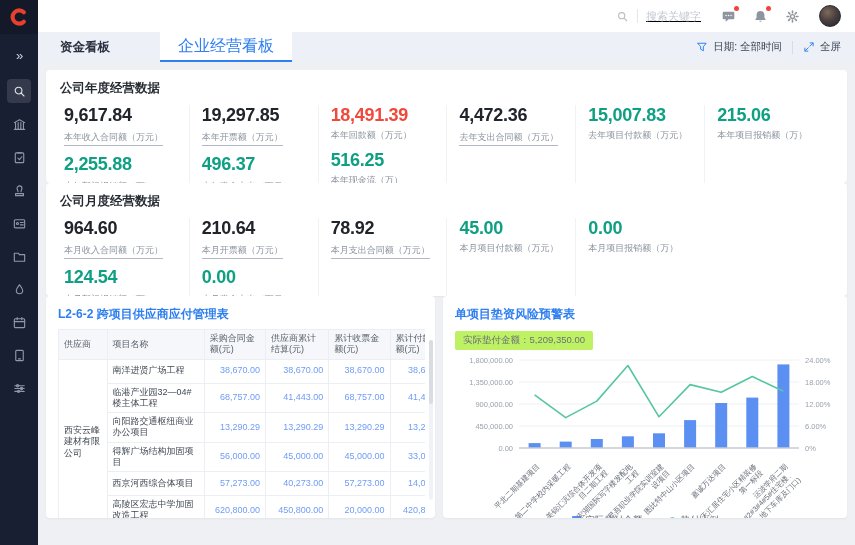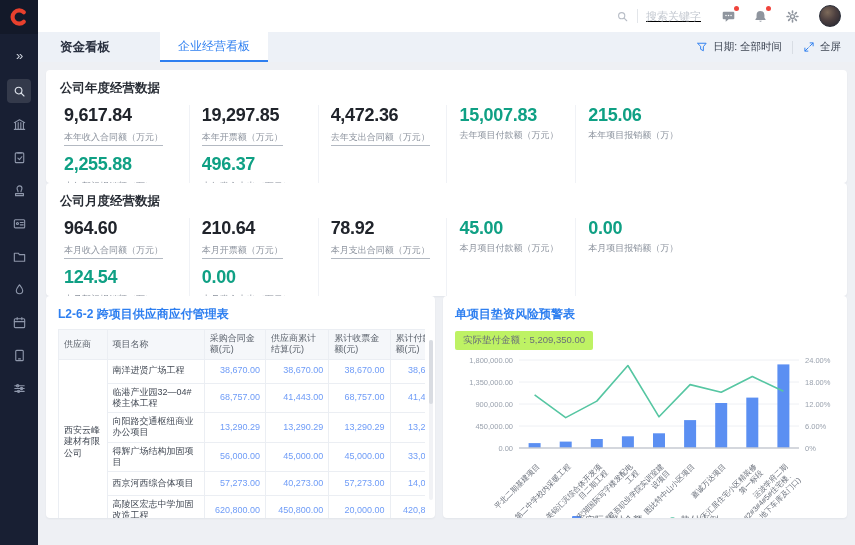--- a/index.html
+++ b/index.html
@@ -26,21 +26,21 @@
   .top-icons { display:flex; align-items:center; gap:14px; }
   .tbi { position:relative; width:18px; height:18px; color:#8f959e; cursor:pointer; display:flex; align-items:center; justify-content:center; }
   .tbi svg { width:15px; height:15px; }
   .tbi .dot { position:absolute; top:-1px; right:-2px; width:5px; height:5px; border-radius:50%; background:#f0443c; }
   .avatar { width:22px; height:22px; border-radius:50%; cursor:pointer;
             background:radial-gradient(circle at 38% 32%, #7d6a5a 0%, #4d4040 45%, #20222c 100%); border:1px solid #2b2e38; }
 
   
   .tabbar { height:30px; background:#edf1f7; display:flex; align-items:stretch; padding-left:10px; }
   .tab-funds { display:flex; align-items:center; padding:4px 12px; font-size:12.5px; font-weight:bold; color:#2a3140; cursor:pointer; }
-  .tab-enterprise { display:flex; align-items:center; margin-left:38px; padding:0 18px; font-size:12px; color:#2e7ff0; background:#fff; border-bottom:2px solid #2e7ff0; cursor:pointer; }
+  .tab-enterprise { display:flex; align-items:center; margin-left:38px; padding:0 18px; font-size:16px; color:#2e7ff0; background:#fff; border-bottom:2px solid #2e7ff0; cursor:pointer; }
   .tab-spacer { flex:1; }
   .tb-right { display:flex; align-items:center; gap:10px; padding-right:14px; }
   .tb-item { display:flex; align-items:center; gap:5px; font-size:10.5px; color:#3e4654; cursor:pointer; }
   .tb-item svg { width:12px; height:12px; stroke:#2e7ff0; fill:none; stroke-width:1.3; stroke-linecap:round; stroke-linejoin:round; }
   .tb-div { width:1px; height:13px; background:#d8dde4; }
 
   
   .content { flex:1; padding:8px; background:#eef0f4; overflow:hidden; }
   .card { background:#fff; border-radius:4px; box-shadow:0 1px 2px rgba(20,30,60,.05); }
   .kpi-card { height:113px; padding:10px 14px 8px; overflow:hidden; }
@@ -224,20 +224,30 @@
       <section class="card kpi-card">
         <h3 class="dark-title">公司年度经营数据</h3>
         <div class="kpi-grid" id="annual-grid">
             <div class="kpi-col">
               <div class="kpi"><div class="kpi-value dark">9,617.84</div><div class="kpi-label u">本年收入合同额（万元）</div></div>
               <div class="kpi"><div class="kpi-value teal">2,255.88</div><div class="kpi-label u">本年部门报销额（万）</div></div>
             </div>
             <div class="kpi-col">
               <div class="kpi"><div class="kpi-value dark">19,297.85</div><div class="kpi-label u">本年开票额（万元）</div></div>
               <div class="kpi"><div class="kpi-value teal">496.37</div><div class="kpi-label u">本年税金支出（万元）</div></div>
+            </div>
+            <div class="kpi-col">
+              <div class="kpi">
+                <div class="kpi-value red">18,491.39</div>
+                <div class="kpi-label">本年回款额（万元）</div>
+              </div>
+              <div class="kpi">
+                <div class="kpi-value teal">516.25</div>
+                <div class="kpi-label">本年现金流（万）</div>
+              </div>
             </div>
             <div class="kpi-col">
               <div class="kpi"><div class="kpi-value dark">4,472.36</div><div class="kpi-label u">去年支出合同额（万元）</div></div>
             </div>
             <div class="kpi-col">
               <div class="kpi">
                 <div class="kpi-value teal">15,007.83</div>
                 <div class="kpi-label">去年项目付款额（万元）</div>
               </div>
             </div>

